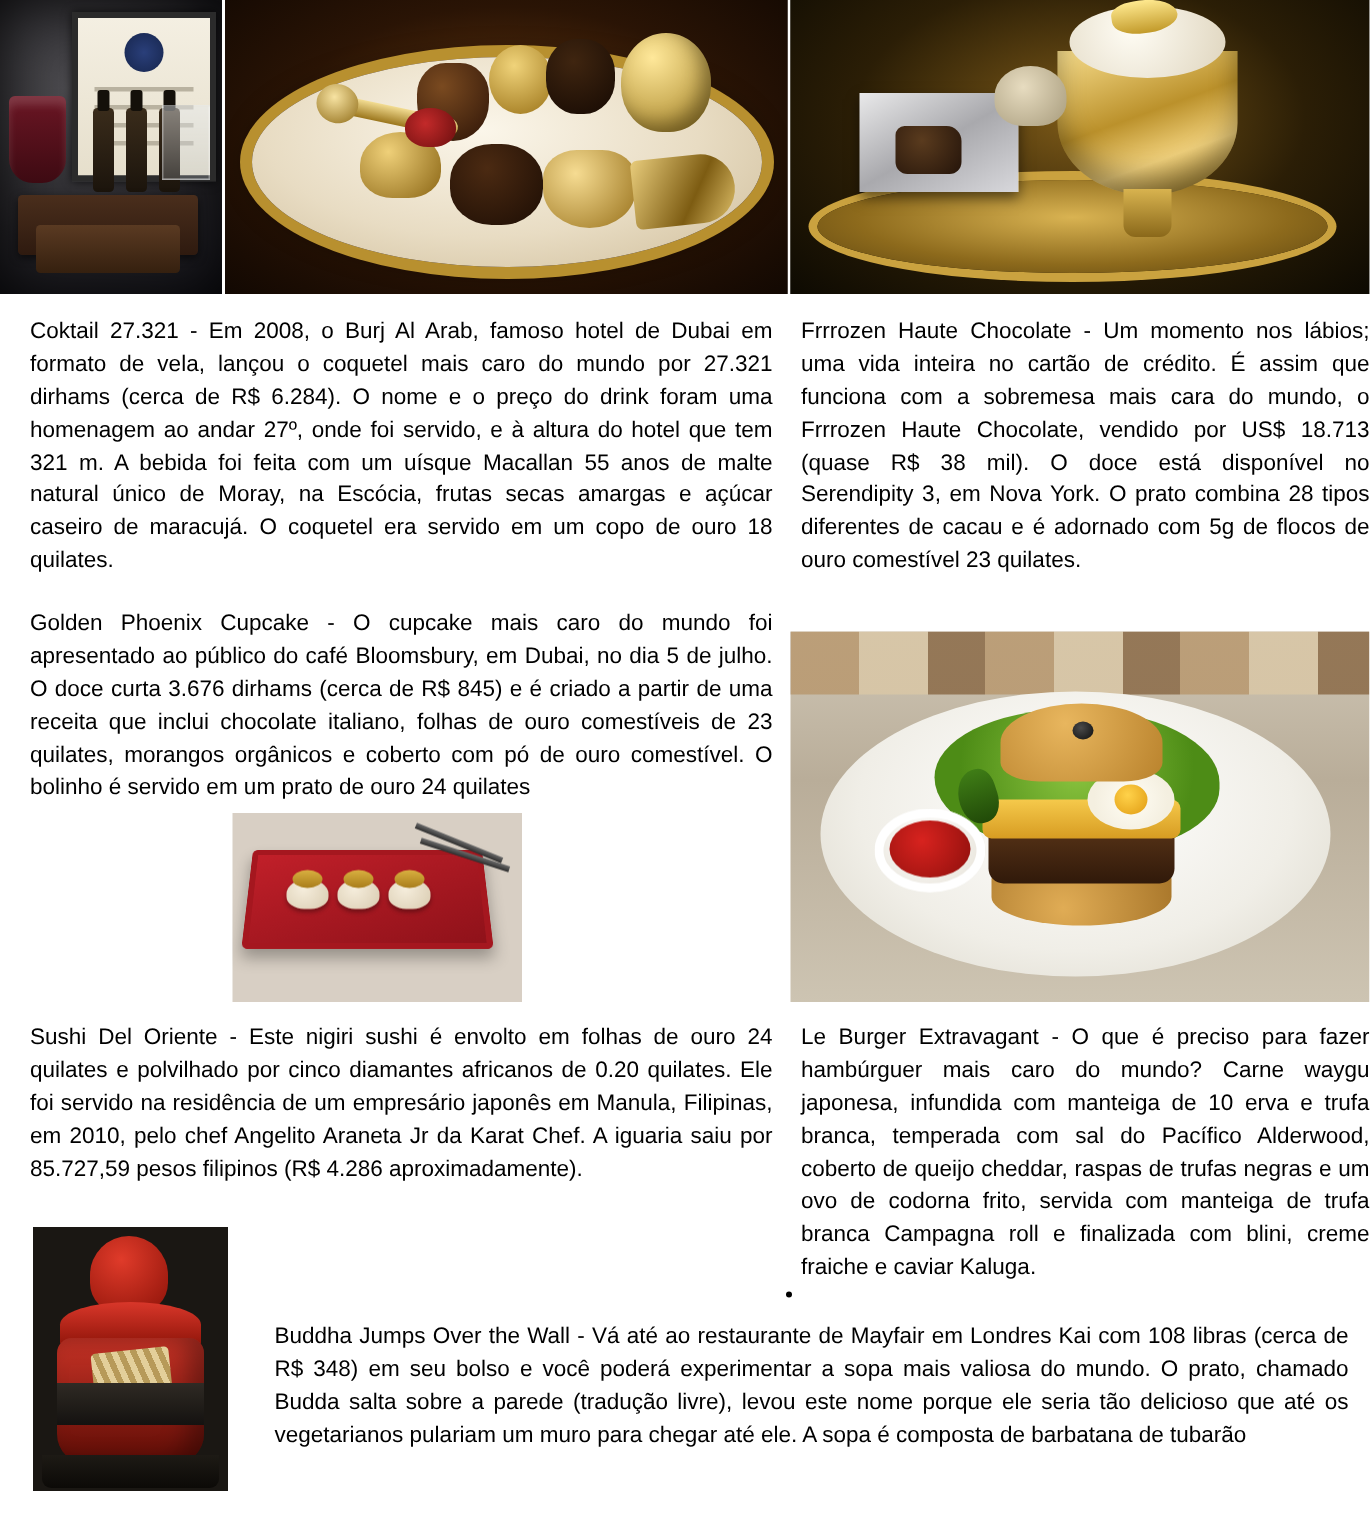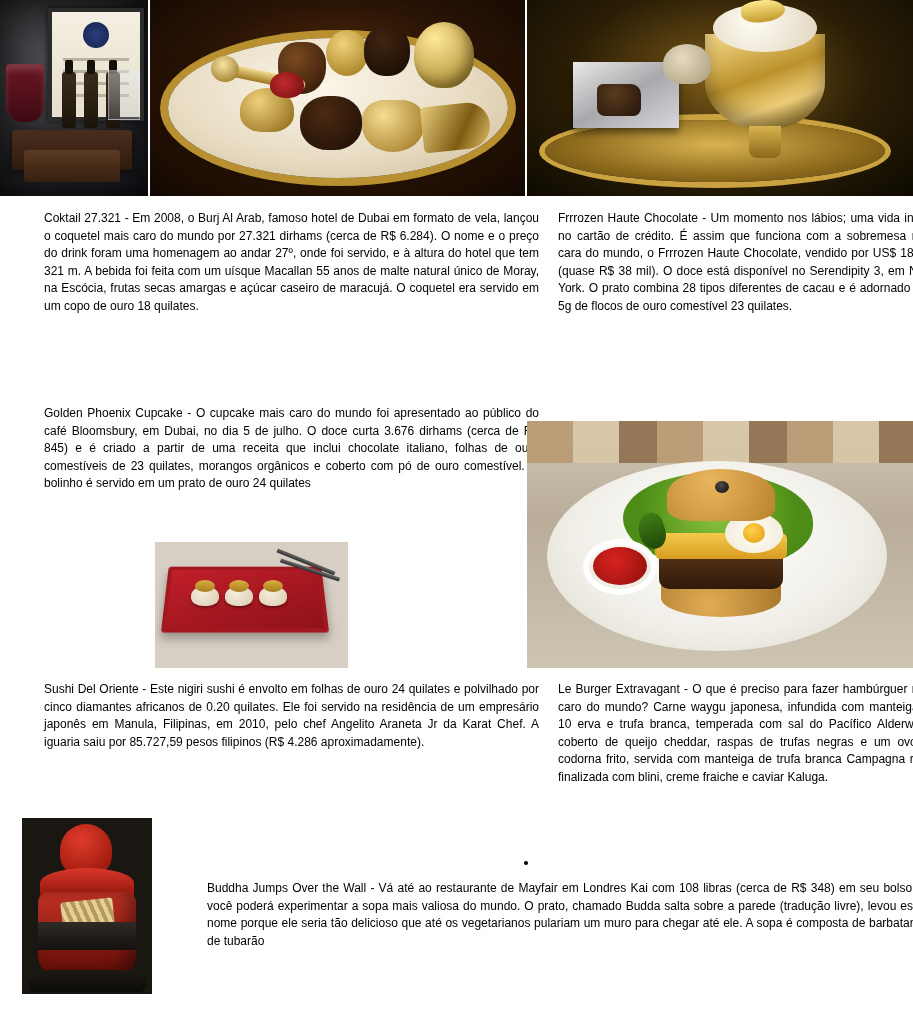--- a/index.html
+++ b/index.html
@@ -17,26 +17,25 @@
   }
   .page {
     position: relative;
     width: 913px;
     height: 1024px;
   }
 
   
   .para {
     position: absolute;
-    font-size: 12px;
+    font-size: 15px;
     line-height: 1.46;
     text-align: justify;
     text-justify: inter-word;
     color: #000;
-    margin-left: 24px;
   }
 
   
   .photo {
     position: absolute;
     overflow: hidden;
     background: #1a1a1a;
   }
   .photo .layer { position: absolute; }
 

